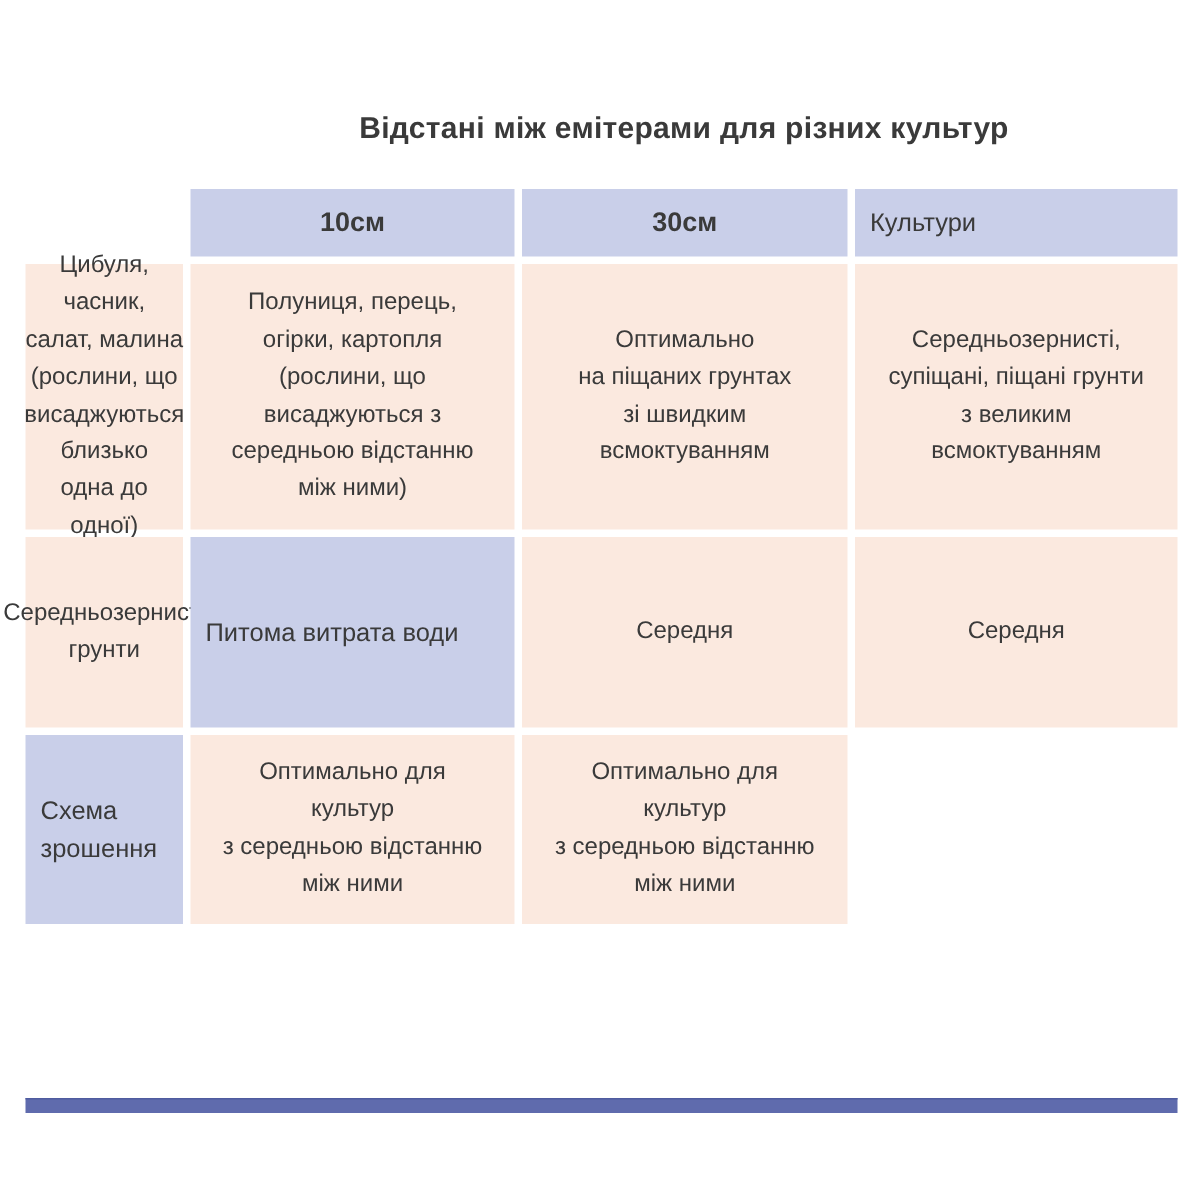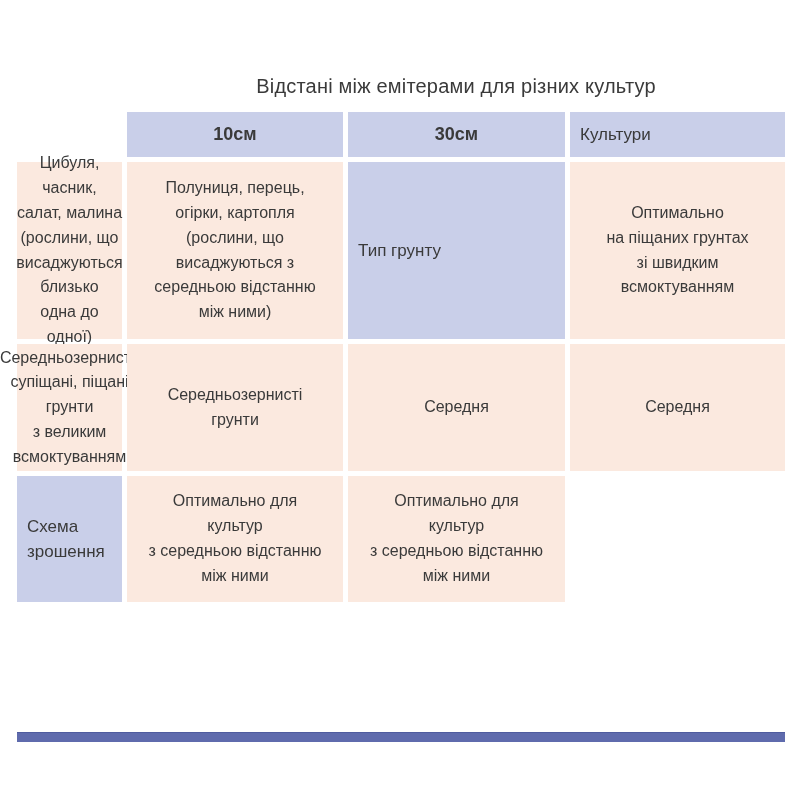--- a/index.html
+++ b/index.html
@@ -16,28 +16,28 @@
     overflow: hidden;
     color: var(--text, #3a3a3a);
   }
   .page-title {
     position: absolute;
     left: 127px;
     top: 75px;
     width: 658px;
     text-align: center;
     font-size: 20px;
-    font-weight: normal;
+    font-weight: bold;
     letter-spacing: 0.2px;
     color: var(--text, #3a3a3a);
   }
   .grid {
     position: absolute;
     left: 17px;
-    top: 112px;
+    top: 126px;
     display: grid;
     grid-template-columns: 105px 216px 217px 215px;
     grid-template-rows: 45px 177px 127px 126px 121px;
     gap: 5px;
   }
   .corner {
     background: transparent;
   }
   .colhead {
     background: var(--header-bg, #c9cfe9);
@@ -95,32 +95,32 @@
 (рослини, що
 висаджуються близько
 одна до одної)</div>
     <div class="cell">Полуниця, перець,
 огірки, картопля
 (рослини, що
 висаджуються з
 середньою відстанню
 між ними)</div>
 
-    <div class="rowhead">Тип грунту</div>
     <div class="cell">Оптимально
 на піщаних грунтах
 зі швидким
 всмоктуванням</div>
     <div class="cell">Середньозернисті,
 супіщані, піщані грунти
 з великим
 всмоктуванням</div>
     <div class="cell">Середньозернисті
 грунти</div>
 
+    <div class="rowhead">Питома витрата води</div>
     <div class="cell">Середня</div>
     <div class="cell">Середня</div>
 
     <div class="rowhead">Схема зрошення</div>
     <div class="cell">Оптимально для
 культур
 з середньою відстанню
 між ними</div>
     <div class="cell">Оптимально для
 культур

